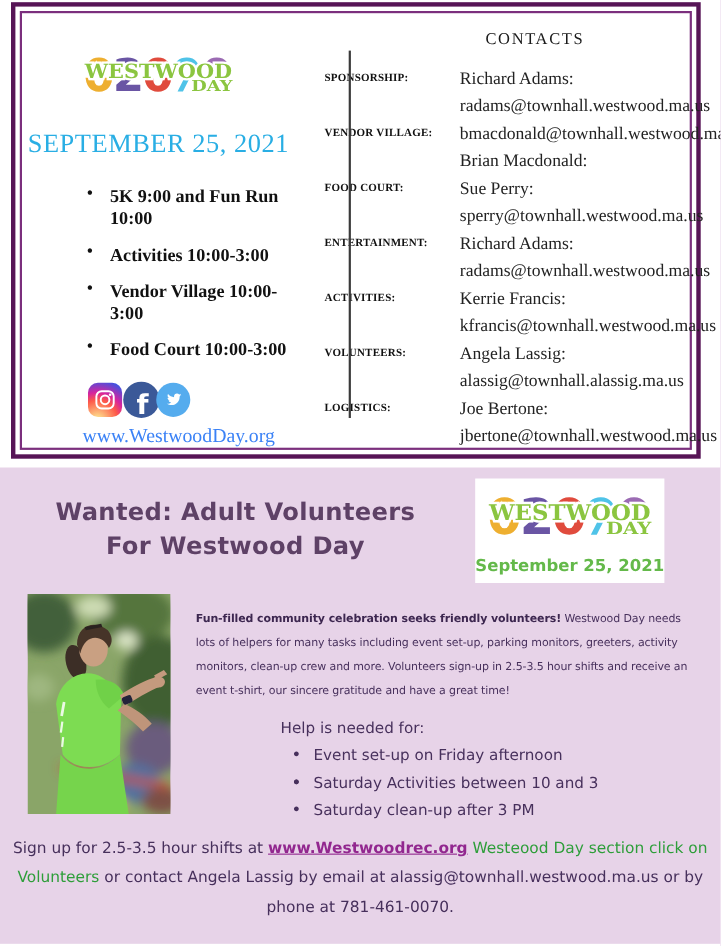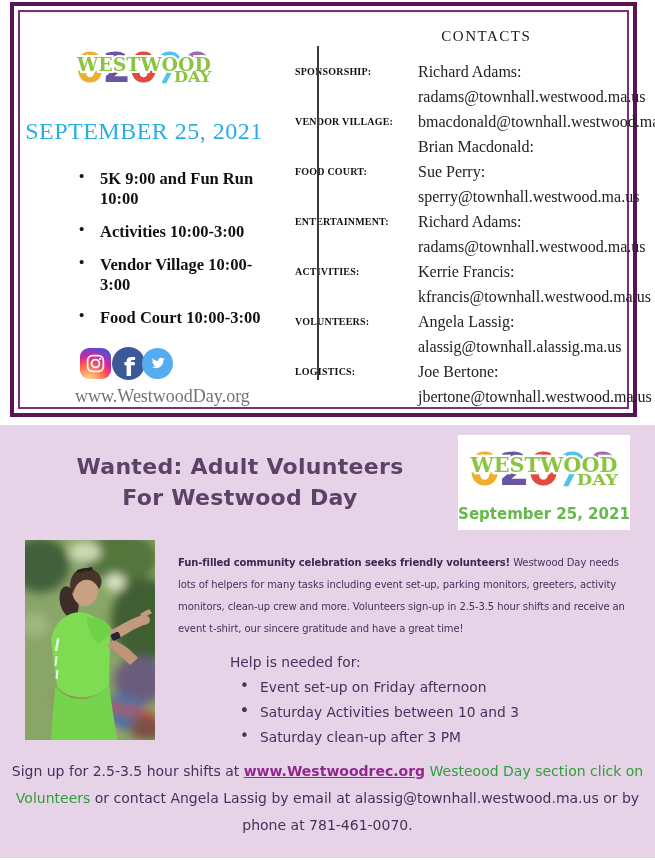--- a/index.html
+++ b/index.html
@@ -57,53 +57,53 @@
   .icon-facebook span {
     color: #fff; font-family: "DejaVu Sans", sans-serif; font-weight: bold;
     font-size: 25px; line-height: 25px; margin-right: -2px;
   }
   .icon-twitter {
     width: 31px; height: 31px; border-radius: 50%; background: #55acee;
     display: flex; align-items: center; justify-content: center; margin-left: -3px;
   }
   .website {
     align-self: flex-start; margin: 6px 4px 0 55px;
-    font-size: 18px; color: #737373;
+    font-size: 18px; color: #3b82f6;
   }
 
   .divider { position: absolute; left: 297px; top: 34px; height: 334px; width: 1.5px; background: #3a3a3a; }
 
   .right-col { flex: 1; padding: 14px 8px 0 27px; }
   .contacts-title { text-align: center; font-size: 15px; letter-spacing: 1.5px; color: #1a1a1a; margin: 2px 0 14px; }
   .contact-row { display: grid; grid-template-columns: 123px 1fr; }
   .contact-label { font-weight: bold; font-size: 10px; line-height: 25px; letter-spacing: 0.2px; color: #111; }
   .contact-lines div { font-size: 16px; line-height: 25px; color: #222; }
 
   
   .bottom-section {
     margin-top: 8px; background: #e7d3e8; height: 433px; padding-top: 10px;
     font-family: "DejaVu Sans", sans-serif;
   }
-  .flyer-header { display: flex; align-items: flex-start; padding-left: 26px; }
+  .flyer-header { display: flex; align-items: flex-start; }
   .headline {
     width: 428px; text-align: center; color: #5e4166;
     font-size: 22px; font-weight: bold; line-height: 31px; margin-top: 16px;
     letter-spacing: 0.3px;
   }
   .logo-box {
     width: 172px; background: #ffffff; margin-left: 4px; padding: 8px 0 7px; text-align: center;
   }
   .logo-box .logo-date { font-weight: bold; color: #64b94a; font-size: 15px; margin-top: 3px; }
 
   .flyer-body { display: flex; margin-top: 10px; }
   .photo { width: 130px; height: 200px; margin-left: 25px; flex: none; }
   .text-col { flex: 1; margin: 2px 6px 0 13px; color: #47305c; }
   .intro { margin: 10px; font-size: 10px; line-height: 22px; letter-spacing: -0.1px; }
   .intro .bold { font-weight: bold; color: #3d2750; }
-  .help-block { margin-left: 62px; margin-top: 2px; font-size: 13.8px; line-height: 25px; }
+  .help-block { margin-left: 87px; margin-top: 2px; font-size: 13.8px; line-height: 25px; }
   .help-title { margin: 0; }
   .help-list { list-style: none; margin: 0; padding: 0 0 0 8px; }
   .help-list li { position: relative; padding-left: 22px; }
 
   .signup {
     text-align: center; font-size: 14px; line-height: 27px; color: #47305c;
     margin: 8px 8px 0;
   }
   .signup .link { color: #92278f; font-weight: bold; text-decoration: underline; cursor: pointer; }
   .signup .green { color: #2e9e3a; }

